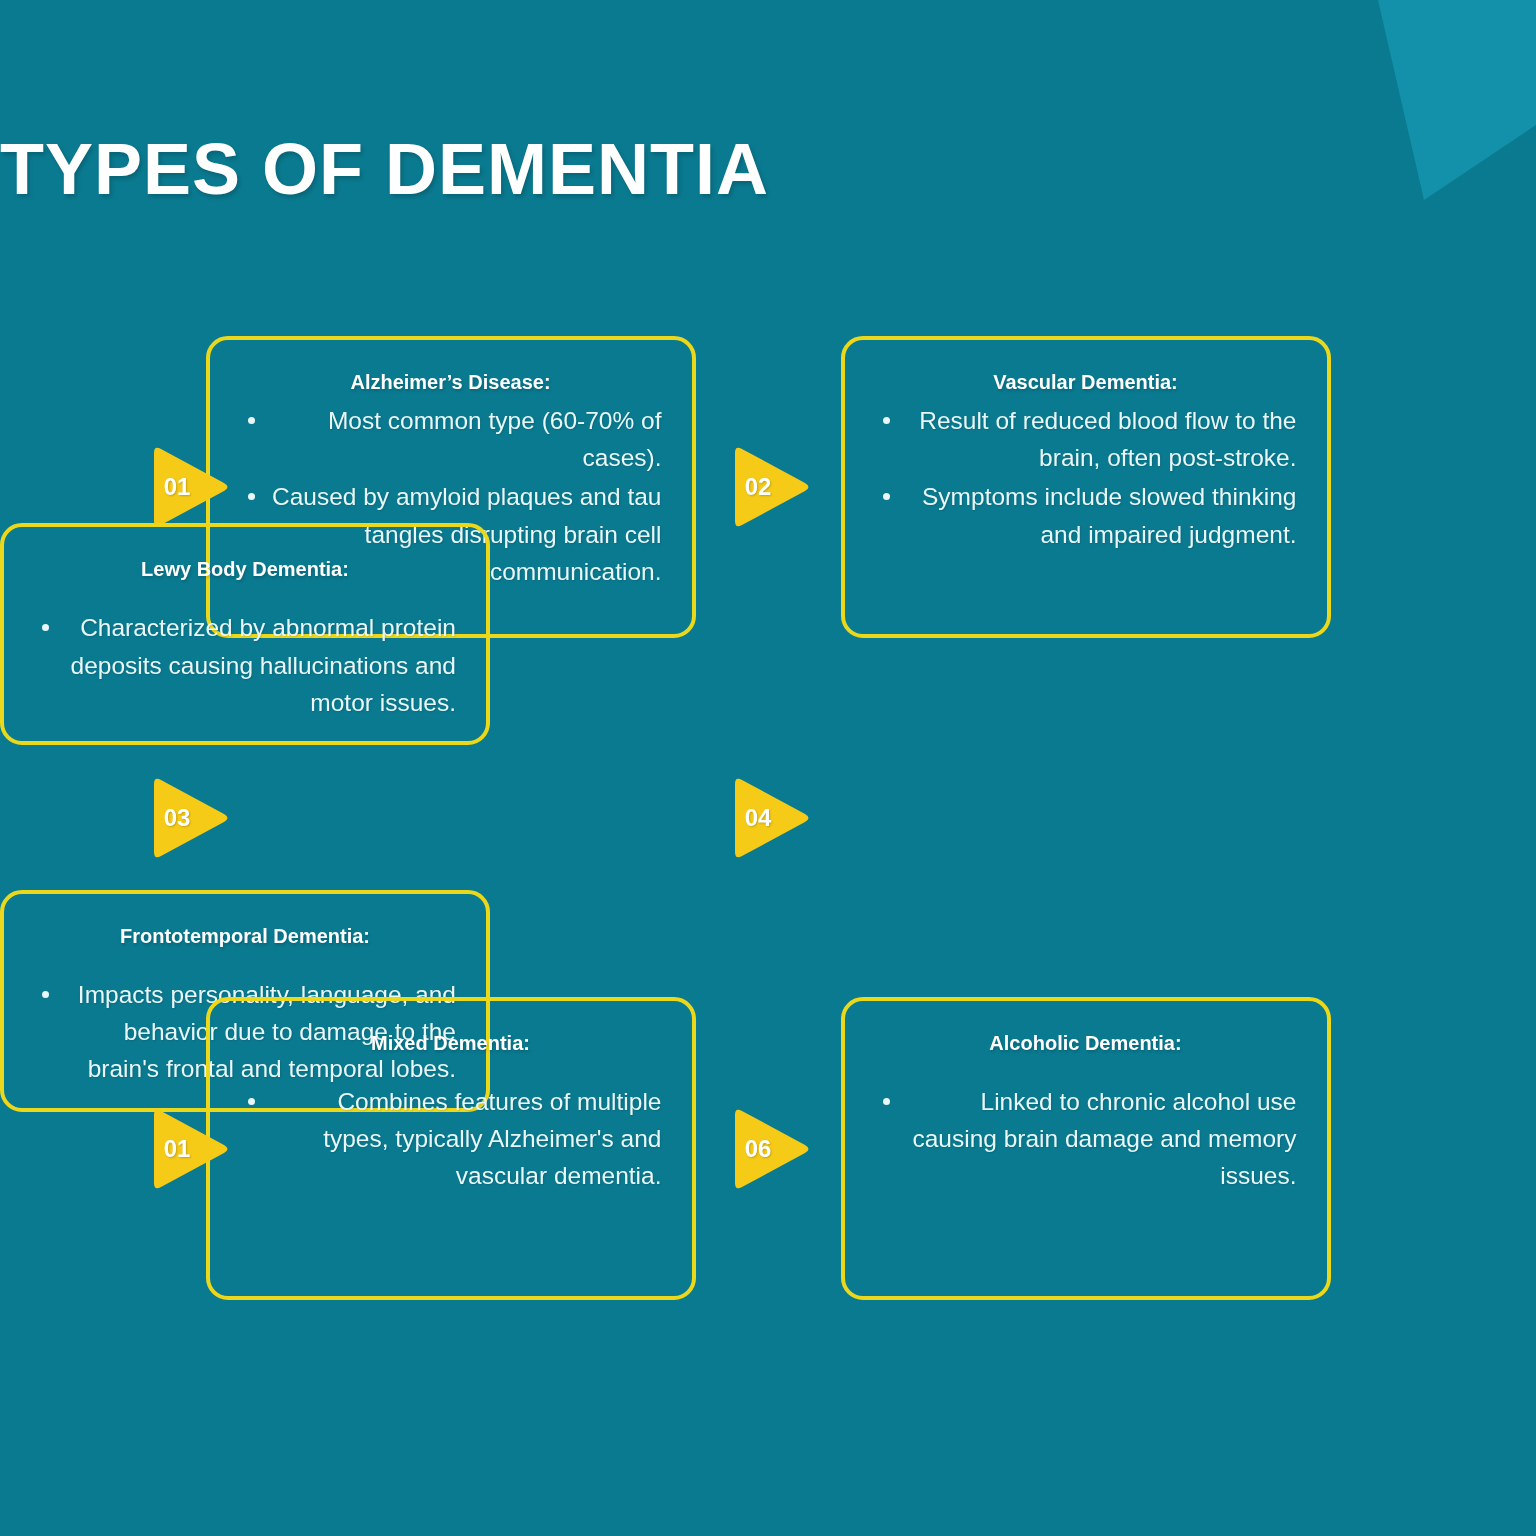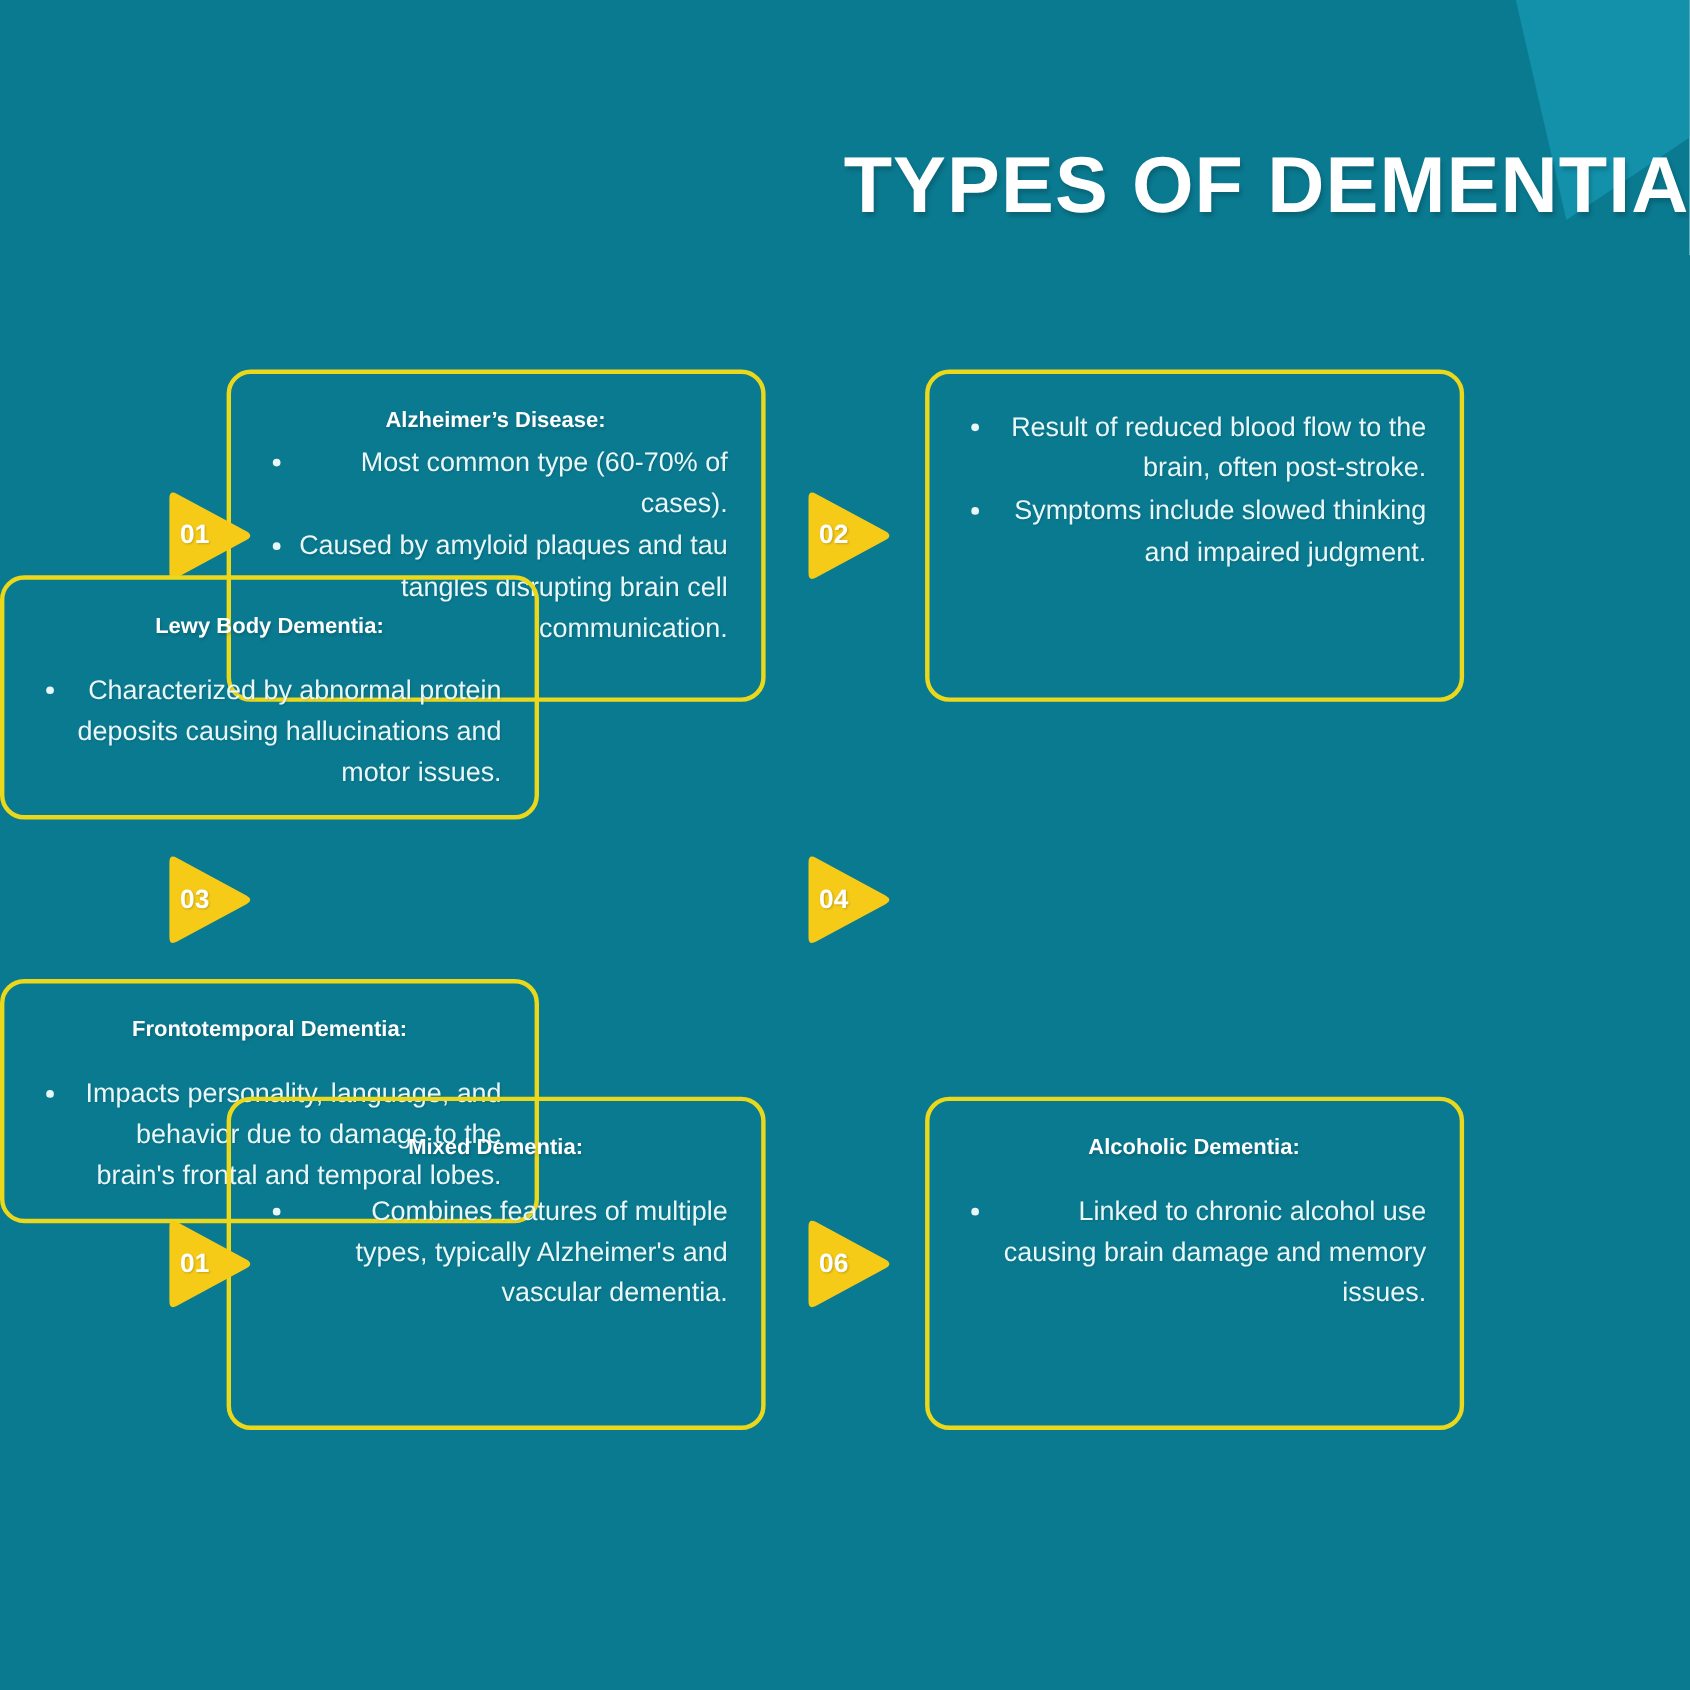--- a/index.html
+++ b/index.html
@@ -21,21 +21,21 @@
     position:absolute;
     top:0; right:0;
     width:230px; height:200px;
     pointer-events:none;
   }
 
   
   .title {
     position:absolute;
     top:132px; left:0; right:0;
-    text-align:right;
+    text-align:left;
     color:#ffffff;
     font-size:72px;
     font-weight:700;
     letter-spacing:1px;
     line-height:1.05;
     text-shadow:2px 3px 4px rgba(0,0,0,.18);
   }
 
   
   .grid {
@@ -167,20 +167,21 @@
     <div class="row r1">
       <div class="card tight-title">
         <div class="card-title">Alzheimer’s Disease:</div>
         <ul class="bullets">
           <li>Most common type (60-70% of cases).</li>
           <li>Caused by amyloid plaques and tau tangles disrupting brain cell communication.</li>
         </ul>
       </div>
 
       <div class="card tight-title">
+        <div class="card-title">Vascular Dementia:</div>
         <ul class="bullets">
           <li>Result of reduced blood flow to the brain, often post-stroke.</li>
           <li>Symptoms include slowed thinking and impaired judgment.</li>
         </ul>
       </div>
 
       <div class="badge left-of-card">
         <svg viewBox="0 0 92 92">
           <path d="M14 12 Q14 4 21 8 L84 42 Q91 46 84 50 L21 84 Q14 88 14 80 Z" fill="#f5cb17"></path>
         </svg>

